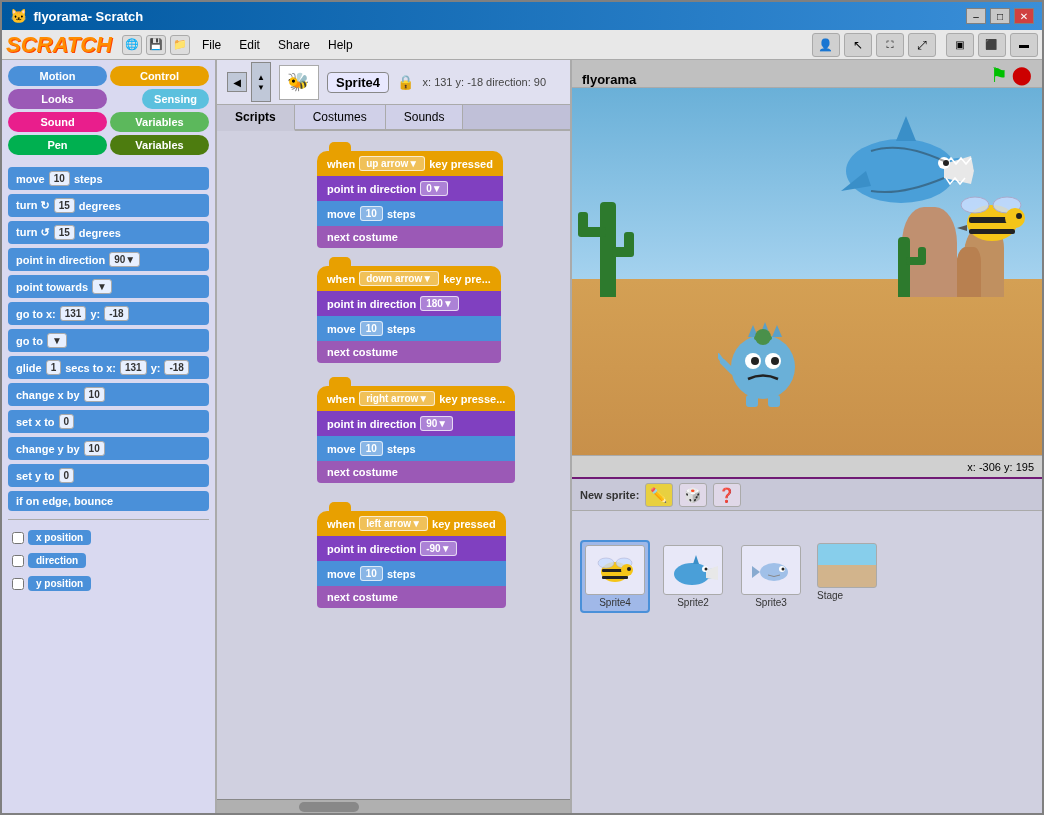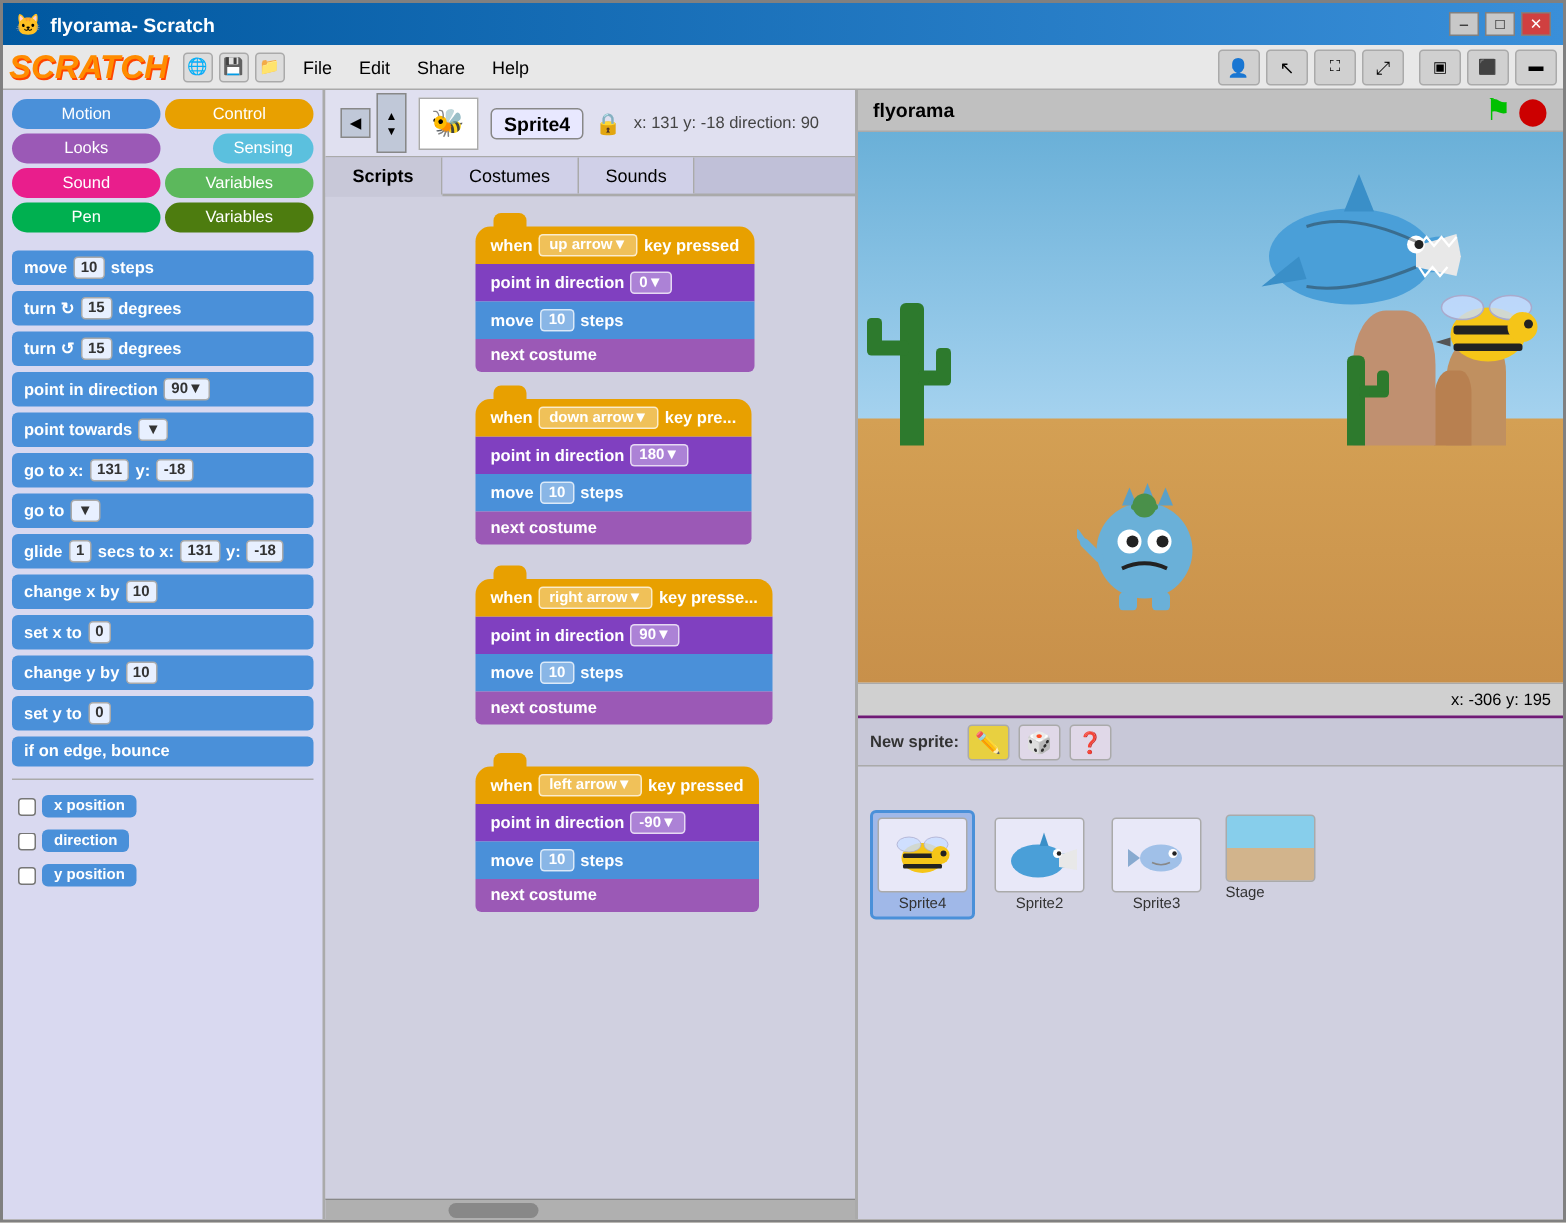--- a/index.html
+++ b/index.html
@@ -21,21 +21,21 @@
     .scratch-text { font-size: 22px; font-weight: bold; color: #ff8c00; font-style: italic; text-shadow: 1px 1px 0 #ff4500; }
     .menu-icon { width: 20px; height: 20px; background: #ddd; border: 1px solid #aaa; border-radius: 3px; display: flex; align-items: center; justify-content: center; font-size: 11px; cursor: pointer; margin-right: 2px; }
     .menu-item { padding: 4px 8px; cursor: pointer; font-size: 12px; }
 
     
     .main-area { display: flex; flex: 1; overflow: hidden; }
 
     
     .blocks-panel { width: 215px; background: #d9d9f0; display: flex; flex-direction: column; border-right: 2px solid #aaa; }
     .category-buttons { display: grid; grid-template-columns: 1fr 1fr; gap: 3px; padding: 6px; }
-    .cat-btn { padding: 4px 8px; border-radius: 12px; border: none; cursor: pointer; font-size: 11px; font-weight: normal; color: white; text-align: center; }
+    .cat-btn { padding: 4px 8px; border-radius: 12px; border: none; cursor: pointer; font-size: 11px; font-weight: bold; color: white; text-align: center; }
     .cat-motion { background: #4a90d9; }
     .cat-looks { background: #9b59b6; }
     .cat-sound { background: #e91e8c; }
     .cat-pen { background: #00b050; }
     .cat-control { background: #e8a000; }
     .cat-sensing { background: #5bc0de; margin-left: 32px; }
     .cat-operators { background: #5cb85c; }
     .cat-variables { background: #4d7c0f; }
 
     .blocks-list { flex: 1; overflow-y: auto; padding: 6px; display: flex; flex-direction: column; gap: 4px; }
@@ -59,21 +59,21 @@
     .lock-icon { font-size: 14px; }
 
     .tabs-row { display: flex; background: #c0c0d8; border-bottom: 2px solid #aaa; }
     .tab { padding: 5px 18px; cursor: pointer; font-size: 12px; border-right: 1px solid #aaa; background: #d0d0e8; }
     .tab.active { background: #c8c8d8; border-bottom: 2px solid #c8c8d8; margin-bottom: -2px; font-weight: bold; }
 
     .scripts-canvas { flex: 1; overflow: auto; padding: 10px; background: #d0d0e0; position: relative; }
 
     
     .right-panel { width: 470px; display: flex; flex-direction: column; }
-    .stage-header { background: #c0c0c0; height: 28px; display: flex; align-items: center; padding: 0 10px; justify-content: space-between; border-bottom: 1px solid #aaa; }
+    .stage-header { background: #c0c0c0; height: 28px; display: flex; align-items: flex-end; padding: 0 10px; justify-content: space-between; border-bottom: 1px solid #aaa; }
     .stage-title { font-size: 13px; font-weight: bold; }
     .stage-controls { display: flex; gap: 4px; align-items: center; }
     .green-flag { color: #00c000; font-size: 20px; cursor: pointer; }
     .red-stop { color: #cc0000; font-size: 18px; cursor: pointer; }
     .stage-canvas { width: 100%; height: 367px; background: linear-gradient(to bottom, #87ceeb 40%, #d2b48c 40%); position: relative; overflow: hidden; }
 
     
     .stage-sky { position: absolute; top: 0; left: 0; right: 0; height: 55%; background: linear-gradient(to bottom, #6ab0d8 0%, #a8d4f0 100%); }
     .stage-ground { position: absolute; bottom: 0; left: 0; right: 0; height: 48%; background: linear-gradient(to bottom, #d4a054 0%, #c8904a 100%); }
 

